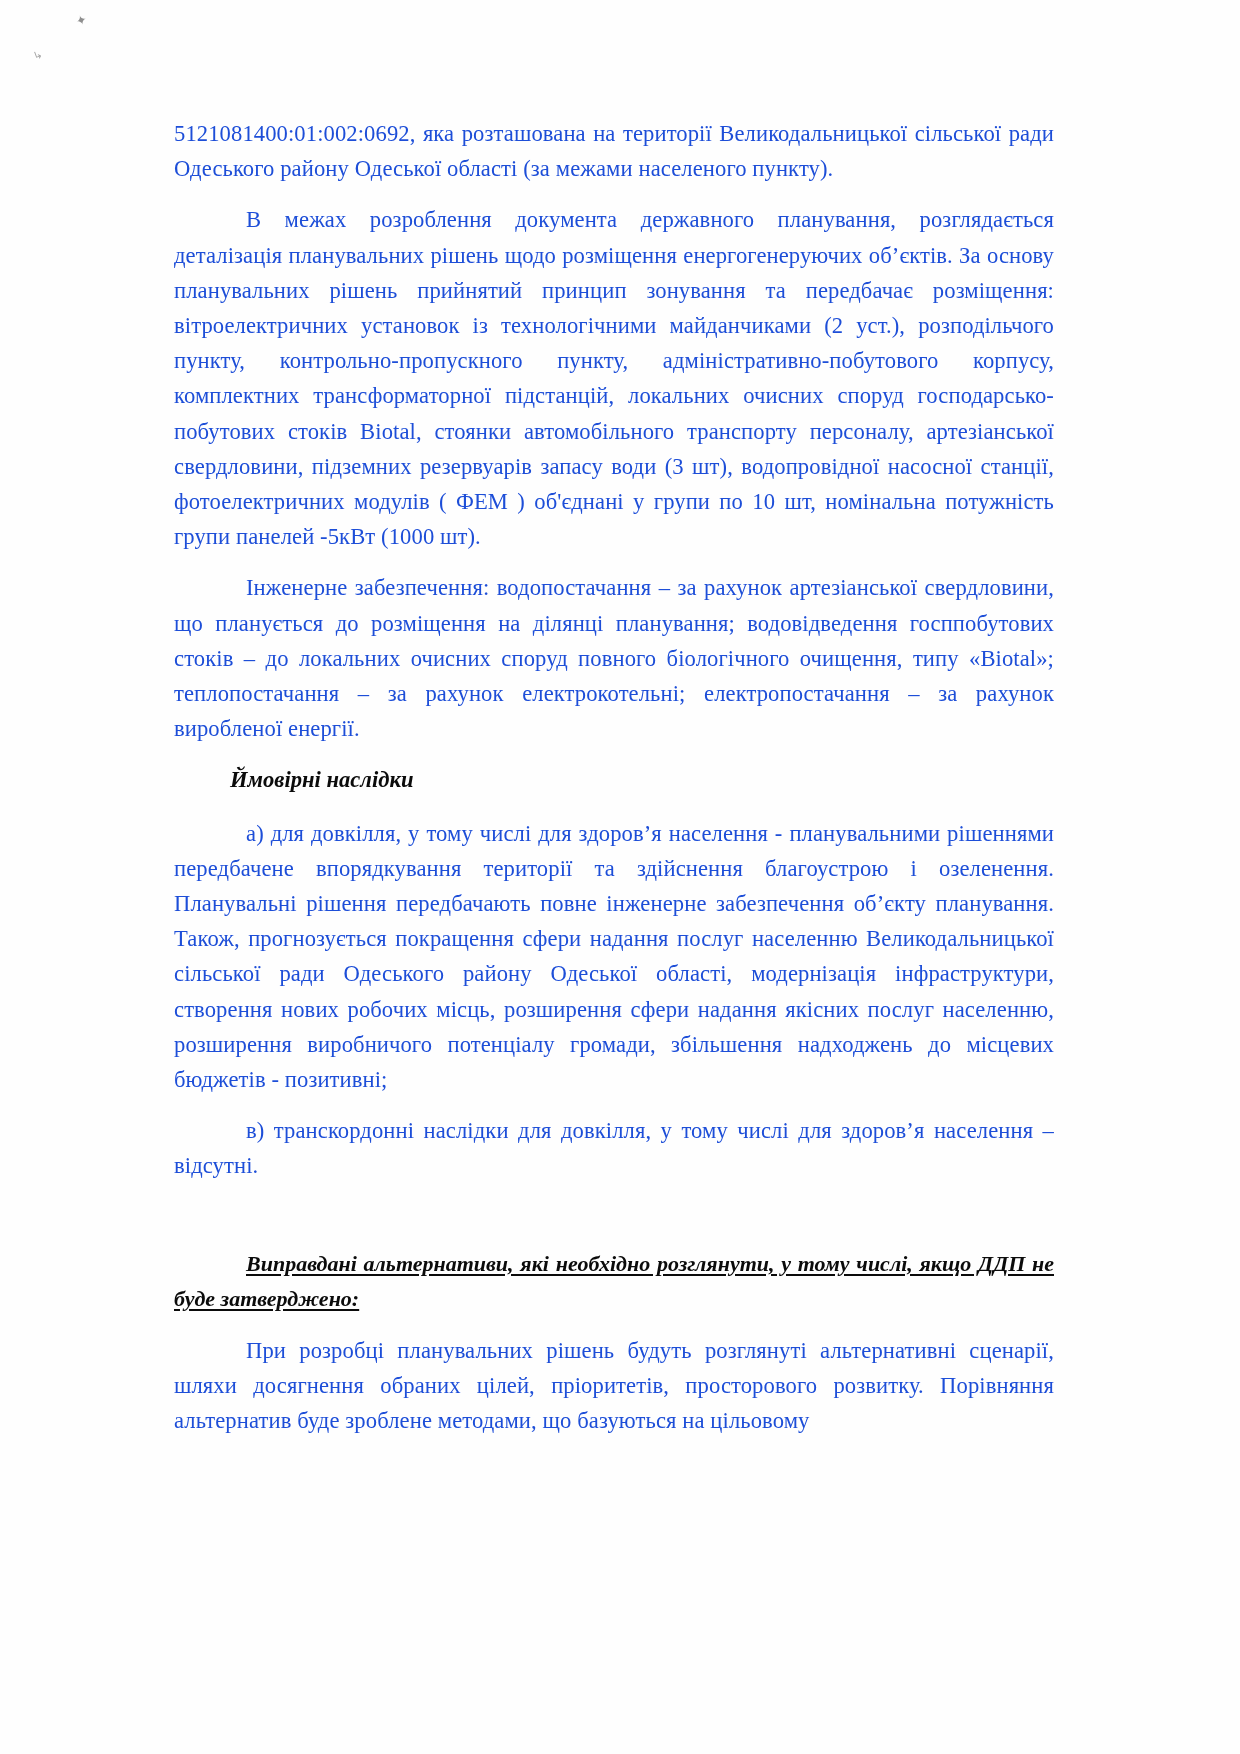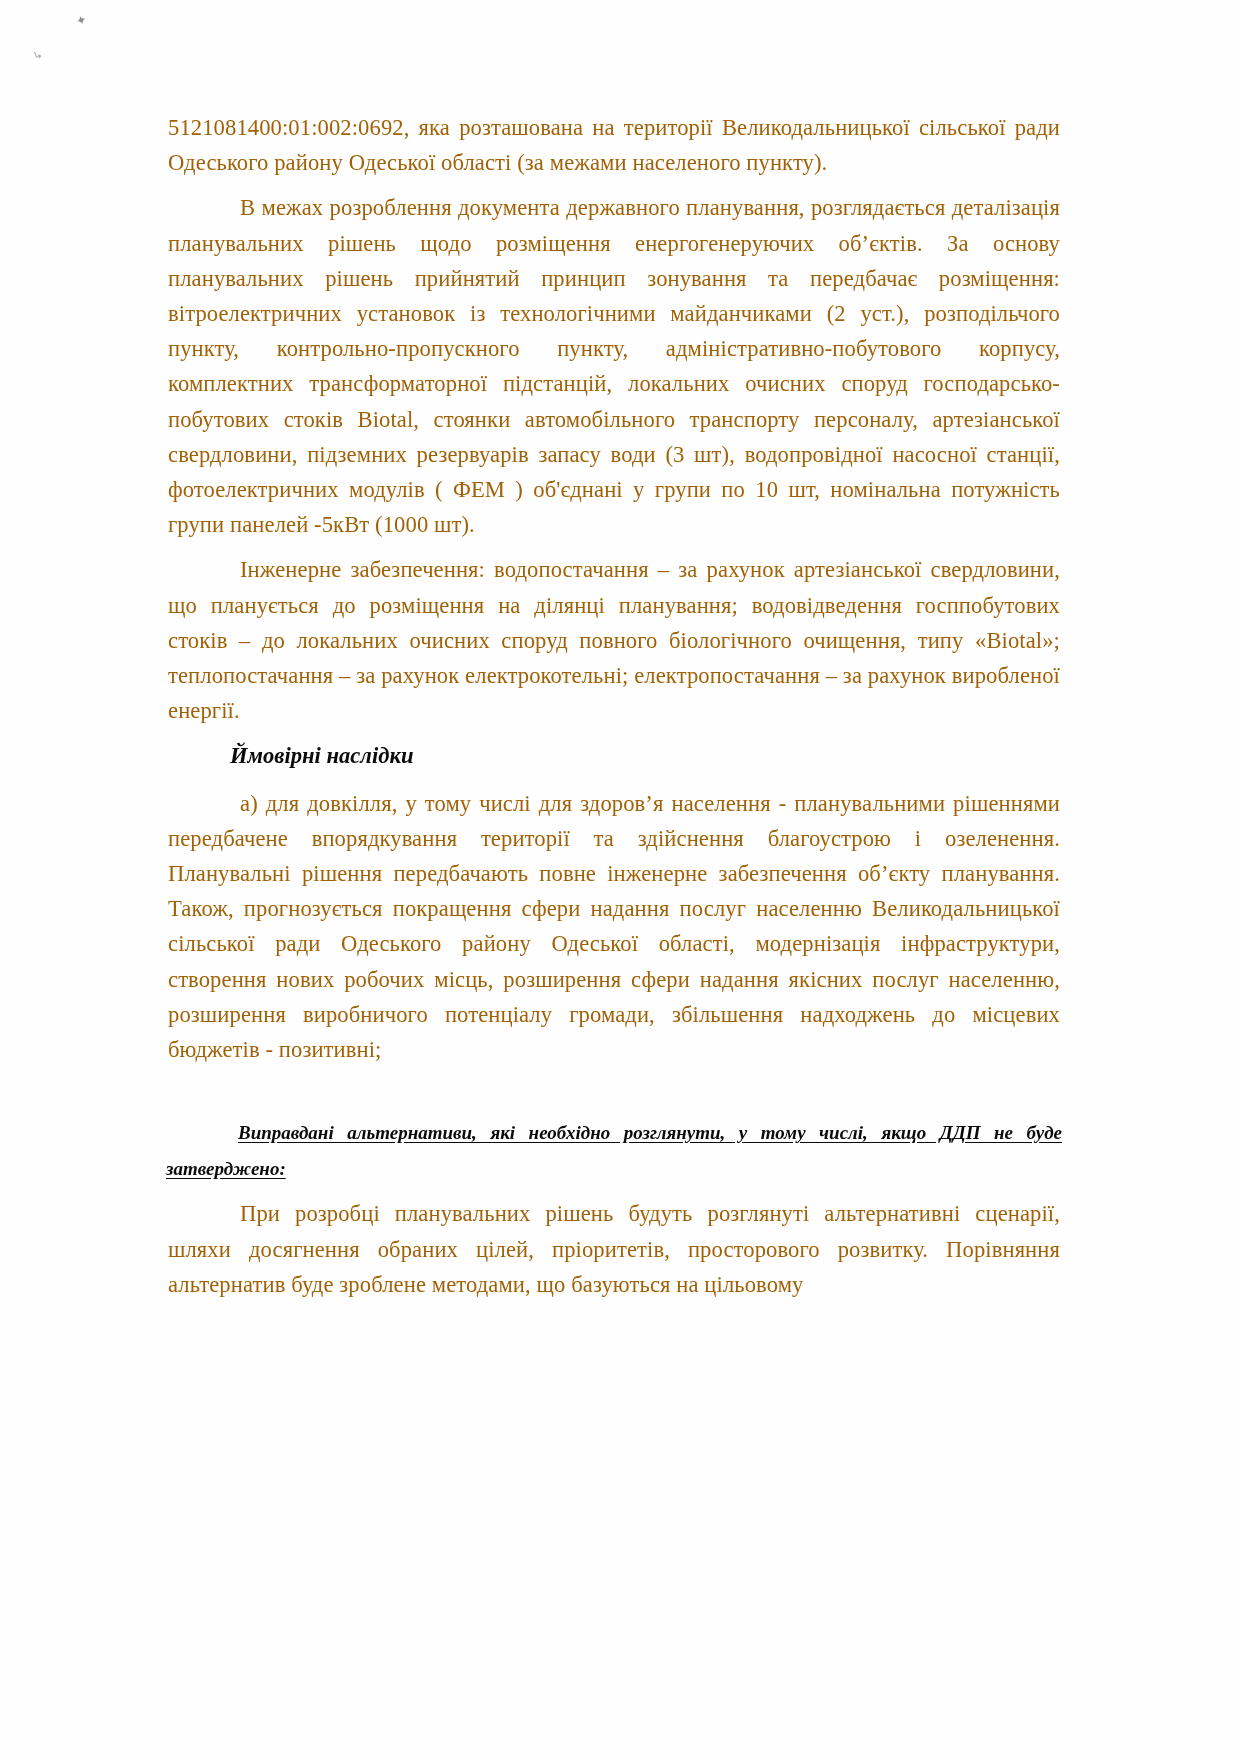--- a/index.html
+++ b/index.html
@@ -43,42 +43,42 @@
     transform: rotate(-20deg);
     opacity: .7;
   }
   .content {
     position: absolute;
     left: 158px;
     top: 100px;
     width: 912px;
   }
   p {
-    margin: 10px;
+    margin: 16px;
     font-size: 22.6px;
     line-height: 35.2px;
     text-align: justify;
     text-justify: inter-word;
     letter-spacing: .1px;
-    color: #a16207;
+    color: #1d4ed8;
   }
   p.indent { text-indent: 72px; }
   p.noindent { text-indent: 0; }
   .heading-underline {
     margin: 0;
     font-size: 22.6px;
     line-height: 35.2px;
     text-indent: 72px;
     font-weight: bold;
     font-style: italic;
     text-underline-offset: 3px;
   }
   .heading-block {
-    margin: 8px;
-    font-size: 19px;
+    margin: 16px;
+    font-size: 22px;
     line-height: 35.6px;
     text-align: justify;
     font-weight: bold;
     font-style: italic;
     text-decoration: underline;
     text-underline-offset: 3px;
     text-indent: 72px;
   }
   .gap-small { height: 2px; }
   .gap-med { height: 30px; }
@@ -100,20 +100,21 @@
     <p class="indent">Інженерне забезпечення: водопостачання – за рахунок артезіанської свердловини, що планується до розміщення на ділянці планування; водовідведення госппобутових стоків – до локальних очисних споруд повного біологічного очищення, типу «Biotal»; теплопостачання – за рахунок електрокотельні; електропостачання – за рахунок виробленої енергії.</p>
 
 
     <div class="heading-underline">Ймовірні наслідки</div>
 
     <div class="gap-small"></div>
 
     <p class="indent">а) для довкілля, у тому числі для здоров’я населення - планувальними рішеннями передбачене впорядкування території та здійснення благоустрою і озеленення. Планувальні рішення передбачають повне інженерне забезпечення об’єкту планування. Також, прогнозується покращення сфери надання послуг населенню Великодальницької сільської ради Одеського району Одеської області, модернізація інфраструктури, створення нових робочих місць, розширення сфери надання якісних послуг населенню, розширення виробничого потенціалу громади, збільшення надходжень до місцевих бюджетів - позитивні;</p>
 
 
+    <p class="indent">в) транскордонні наслідки для довкілля, у тому числі для здоров’я населення – відсутні.</p>
 
     <div class="gap-med"></div>
 
     <div class="heading-block">Виправдані альтернативи, які необхідно розглянути, у тому числі, якщо ДДП не буде затверджено:</div>
 
     <p class="indent">При розробці планувальних рішень будуть розглянуті альтернативні сценарії, шляхи досягнення обраних цілей, пріоритетів, просторового розвитку. Порівняння альтернатив буде зроблене методами, що базуються на цільовому</p>
 
   </div>
 </div>
 

